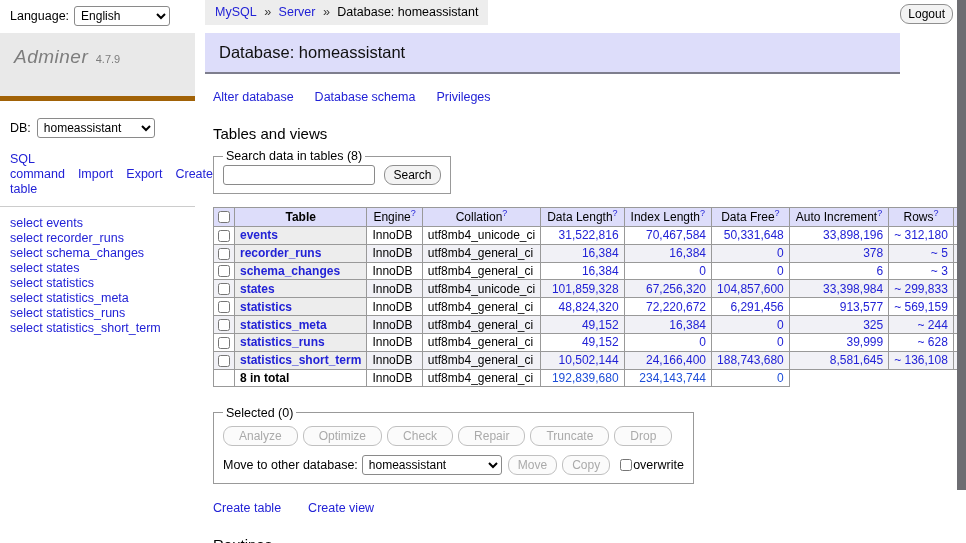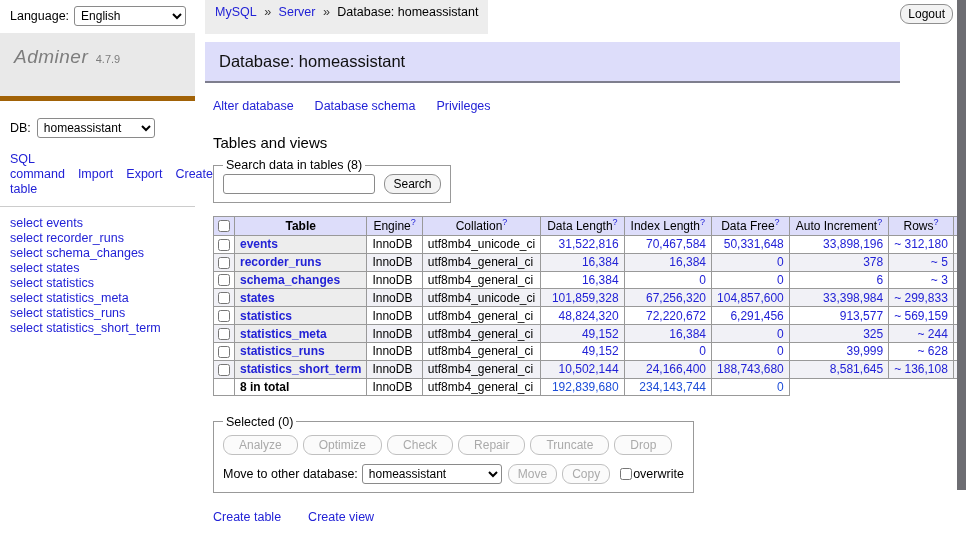--- a/index.html
+++ b/index.html
@@ -10,35 +10,35 @@
     background: #fff; color: #000;
   }
   a { color: #2222d6; text-decoration: none; cursor: pointer; }
   select { font-family: inherit; font-size: 12px; padding: 1px 2px; border: 1px solid #8a8a8a; border-radius: 3px; background: #fff; }
   button { font-family: inherit; font-size: 12px; background: #f3f3f3; border: 1px solid #8f8f8f; border-radius: 9px; padding: 2px 8px; color: #000; }
   button:disabled { color: #aaa; border-color: #c0c0c0; background: #fbfbfb; }
 
   
   #sidebar { position: absolute; left: 0; top: 0; width: 195px; }
   .lang-row { padding: 6px 8px 0 10px; }
-  .lang-row select { width: 112px; margin-left: 5px; }
+  .lang-row select { width: 96px; margin-left: 5px; }
   .brand-banner { margin: 7px 0 0; background: #e9e9e9; border-bottom: 5px solid #a16207; padding: 13px 0 28px 14px; }
   .brand-name { font-style: italic; font-size: 19px; color: #7d7d7d; letter-spacing: .5px; }
   .brand-ver { font-size: 11px; color: #7d7d7d; margin-left: 4px; }
   .db-row { margin: 17px 10px 0; }
   .db-row select { width: 118px; margin-left: 6px; }
   .side-actions { margin: 14px 10px 0; line-height: 1.2; }
   .side-actions a { margin-right: 13px; }
   hr.side { border: 0; border-top: 1px solid #ccc; margin: 9px 0 9px; }
   .table-links { margin: 0 10px 0; line-height: 1.2; }
   .table-links a { display: block; }
 
   
   #content { margin-left: 205px; position: relative; }
-  .breadcrumb { display: inline-block; background: #ededed; padding: 5px 10px 15px 10px; }
+  .breadcrumb { display: inline-block; background: #ededed; padding: 5px 10px 6px 10px; }
   .breadcrumb .sep { color: #333; margin: 0 4px; }
   #logout { position: absolute; top: 4px; right: 13px; padding: 2px 7px; }
   h2.db-title { width: 695px; margin: 8px 0 0; background: #ddddfa; border-bottom: 2px solid #7e7e8e; padding: 10px 0 10px 14px; font-size: 16.5px; font-weight: normal; color: #101010; }
   .inner { padding-left: 8px; }
   .db-links { margin-top: 16px; }
   .db-links a { margin-right: 21px; }
   h3 { font-size: 15px; font-weight: normal; margin: 21px 0 0; }
 
   fieldset { display: inline-block; border: 1px solid #999; margin: 7px 0 0; padding: 2px 9px 8px; }
   legend { font-size: 12.5px; padding: 0 3px; }

